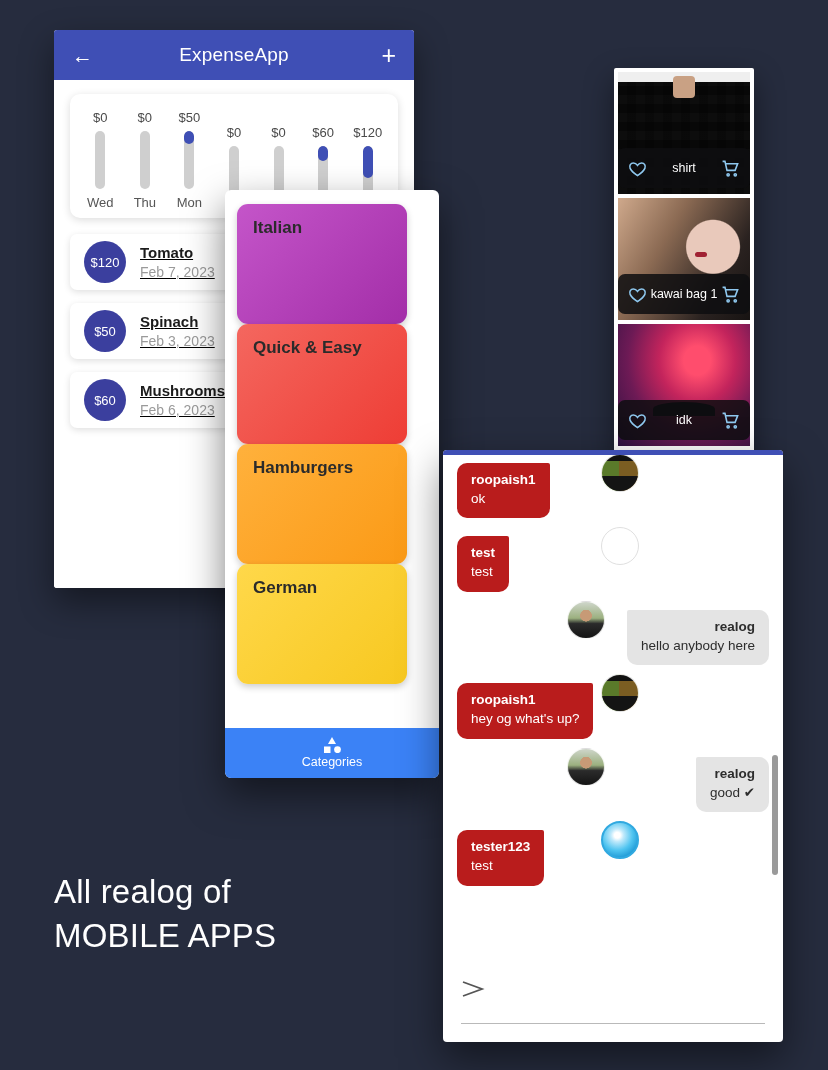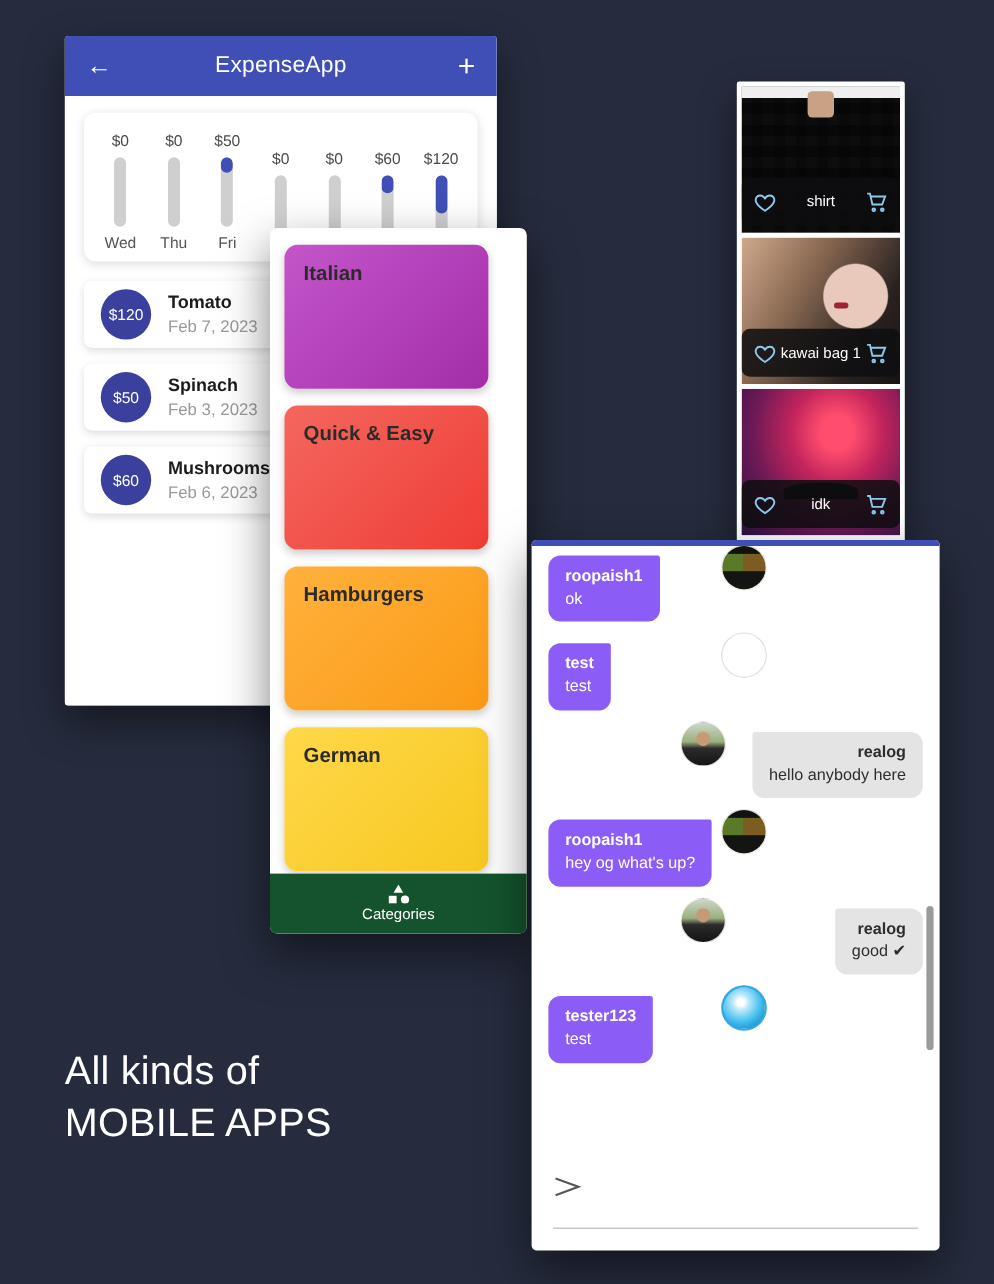--- a/index.html
+++ b/index.html
@@ -52,21 +52,21 @@
   .exp-list { margin-top: 16px; }
   .exp-item {
     background: #fff; border-radius: 7px; box-shadow: 0 2px 7px rgba(0,0,0,.13);
     height: 56px; margin-bottom: 13px; display: flex; align-items: center; padding: 0 14px;
   }
   .exp-chip {
     width: 42px; height: 42px; border-radius: 50%; background: #3b3f9e;
     color: #fff; font-size: 13px; display: flex; align-items: center; justify-content: center;
     flex: 0 0 42px;
   }
-  .exp-texts { margin-left: 14px; }
+  .exp-texts { margin-left: 14px; text-decoration: underline; }
   .exp-name { font-size: 15px; font-weight: bold; color: #1c1c1c; line-height: 1.2; }
   .exp-date { font-size: 14px; color: #9a9a9a; margin-top: 2px; }
   .exp-fab {
     position: absolute; right: 18px; bottom: 18px;
     width: 46px; height: 46px; border-radius: 50%;
     background: #55707e; box-shadow: 0 3px 8px rgba(0,0,0,.35);
   }
 
   
   #shop-app {
@@ -114,52 +114,52 @@
     width:62px; height:14px; background:#0b0710; border-radius:50% 50% 0 0;
   }
 
   
   #cat-app {
     left: 225px; top: 190px; width: 214px; height: 588px;
     box-shadow: 0 16px 38px rgba(0,0,0,.5);
     border-radius: 6px;
   }
   .cat-grid {
-    padding: 14px 12px; display: flex; flex-wrap: wrap; gap: 14px;
+    padding: 14px 12px; display: flex; flex-wrap: wrap; gap: 0;
     height: 538px; align-content: flex-start; overflow: hidden;
   }
   .cat-card {
     width: 170px; height: 120px; border-radius: 11px;
     padding: 14px 16px; color: #2b2b2b; font-weight: bold; font-size: 17px;
     box-shadow: 0 3px 7px rgba(0,0,0,.2);
     flex: 0 0 auto;
   }
   .cat-nav {
     position: absolute; left: 0; right: 0; bottom: 0; height: 50px;
-    background: #14532d; color: #fff;
+    background: #3b82f6; color: #fff;
     display: flex; flex-direction: column; align-items: center; justify-content: center;
   }
   .cat-nav-label { font-size: 12.5px; margin-top: 2px; }
 
   
   #chat-app {
     left: 443px; top: 450px; width: 340px; height: 592px;
     box-shadow: 0 16px 40px rgba(0,0,0,.5);
     border-radius: 4px; background: #fff;
   }
   .chat-topbar { height: 5px; background: #3f4fb5; }
   .chat-scroll { position: relative; height: 508px; padding: 8px 14px 0 14px; overflow: hidden; }
   .msg-row { display: flex; margin-bottom: 18px; position: relative; }
   .msg-row.left  { justify-content: flex-start; }
   .msg-row.right { justify-content: flex-end; }
   .bubble {
     max-width: 160px; border-radius: 10px; padding: 9px 14px 11px 14px;
     position: relative;
   }
-  .bubble.them { background: #8b5cf6; color: #fff; border-top-right-radius: 2px; }
+  .bubble.them { background: #b91c1c; color: #fff; border-top-right-radius: 2px; }
   .bubble.me   { background: #e4e4e4; color: #2d2d2d; text-align: right; border-top-left-radius: 2px; }
   .msg-user { font-size: 13.5px; font-weight: bold; line-height: 1.25; }
   .msg-text { font-size: 13.5px; line-height: 1.3; margin-top: 1px; }
   .avatar {
     width: 38px; height: 38px; border-radius: 50%; flex: 0 0 38px;
     position: absolute; top: -9px; overflow: hidden; background: #cfcfcf;
     border: 1px solid rgba(255,255,255,.85);
   }
   .avatar.on-left  { left: 144px; }
   .avatar.on-right { right: 164px; }
@@ -230,21 +230,21 @@
           <div class="bar-track">
               <div class="bar-fill" style="height:0%"></div>
             </div>
           <div class="bar-day">Thu</div>
         </div>
         <div class="bar-col">
           <div class="bar-val">$50</div>
           <div class="bar-track">
               <div class="bar-fill" style="height:22%"></div>
             </div>
-          <div class="bar-day">Fri</div>
+          <div class="bar-day">Mon</div>
         </div>
         <div class="bar-col">
           <div class="bar-val">$0</div>
           <div class="bar-track">
               <div class="bar-fill" style="height:0%"></div>
             </div>
           <div class="bar-day"></div>
         </div>
         <div class="bar-col">
           <div class="bar-val">$0</div>
@@ -424,17 +424,17 @@
 
     <div class="chat-input">
       <svg width="24" height="20" class="send-arrow" viewBox="0 0 24 20" fill="none" stroke="#555" stroke-width="1.8">
           <path d="M2 3 L21 10 L2 17"></path>
         </svg>
       <div class="chat-underline"></div>
     </div>
   </div>
 
   <div id="tagline">
-    <div>All kinds of</div>
+    <div>All realog of</div>
     <div>MOBILE APPS</div>
   </div>
 
 </div>
 
 </body></html>

